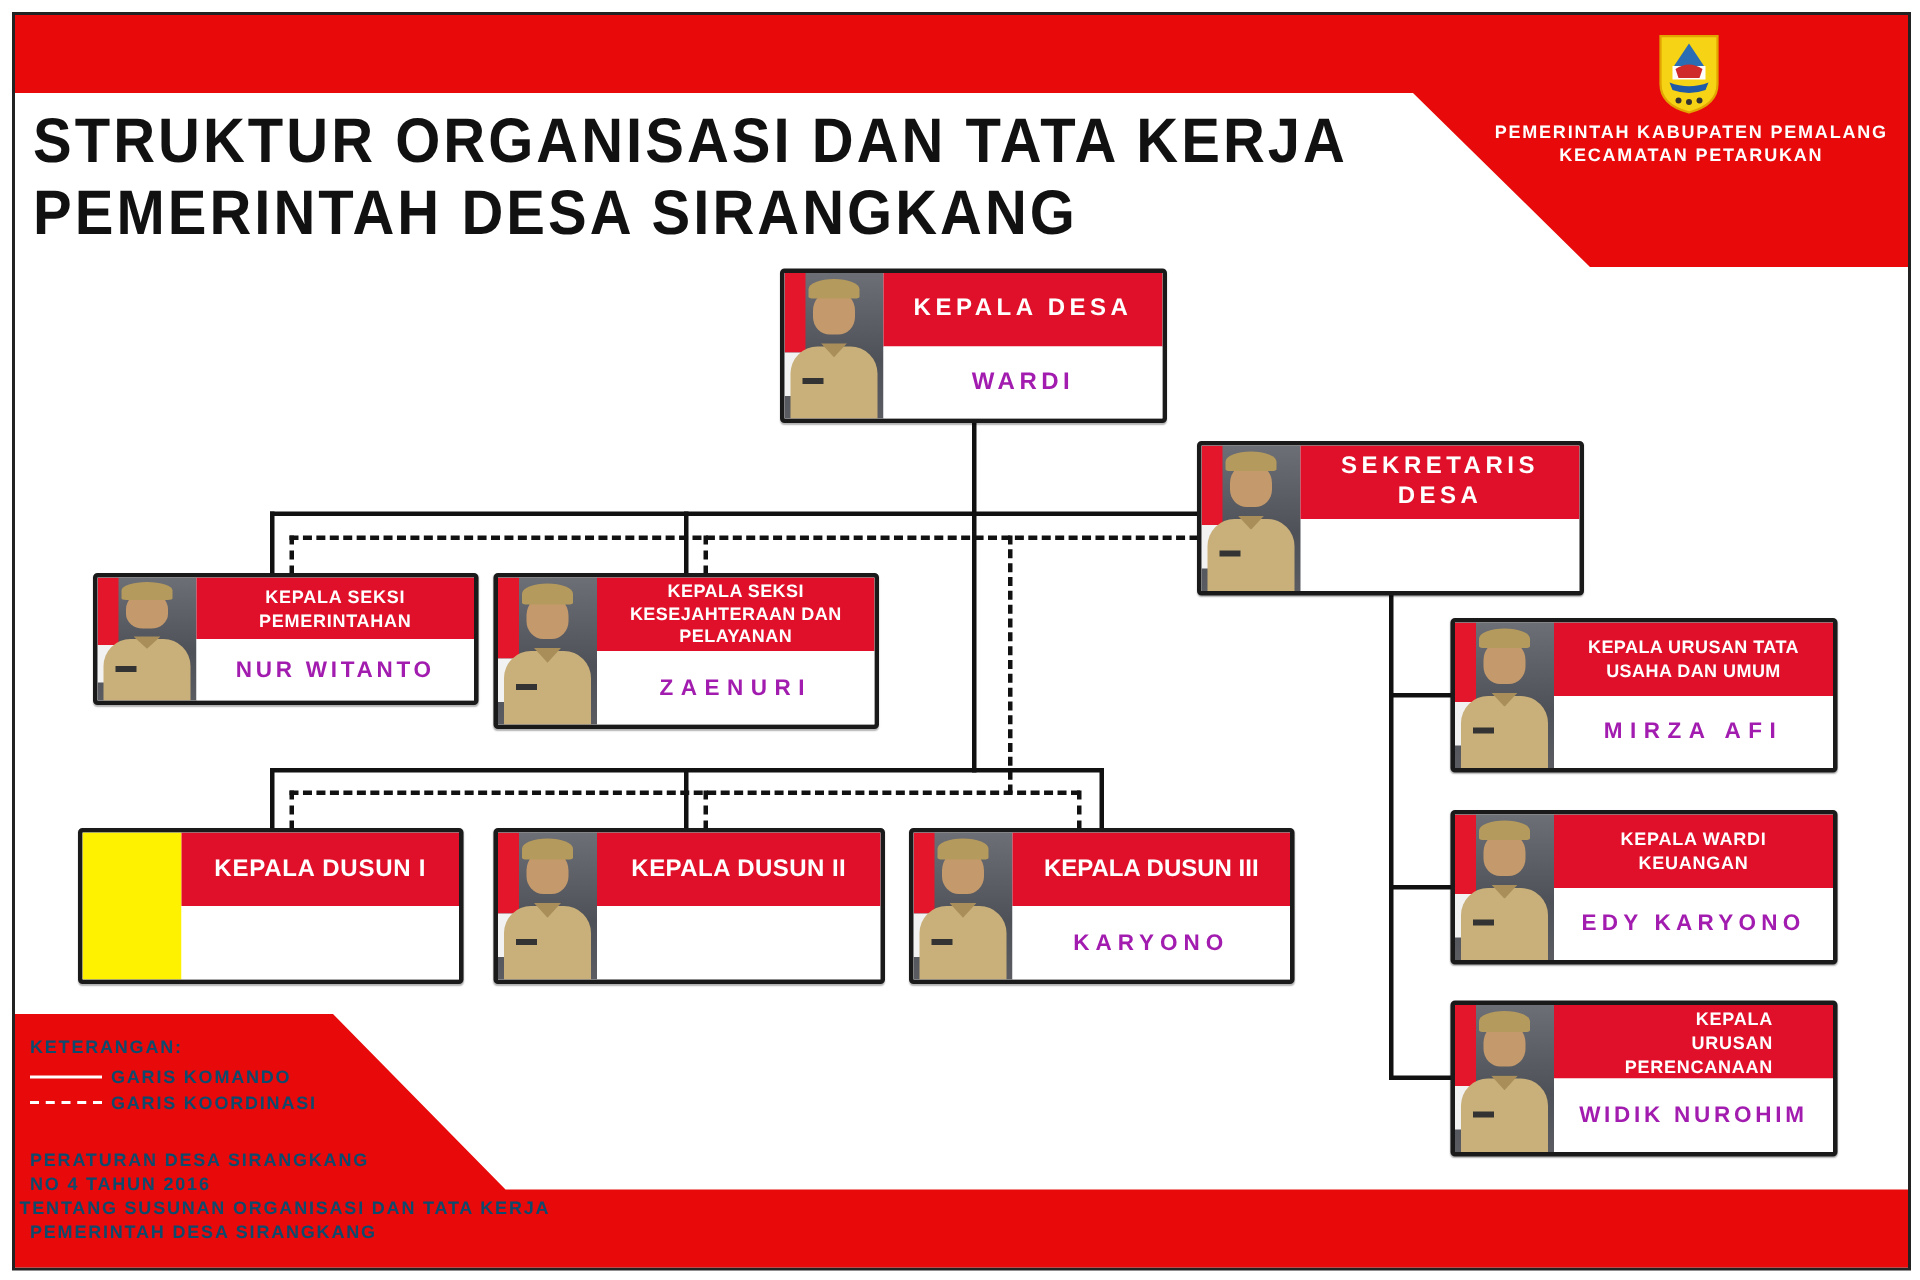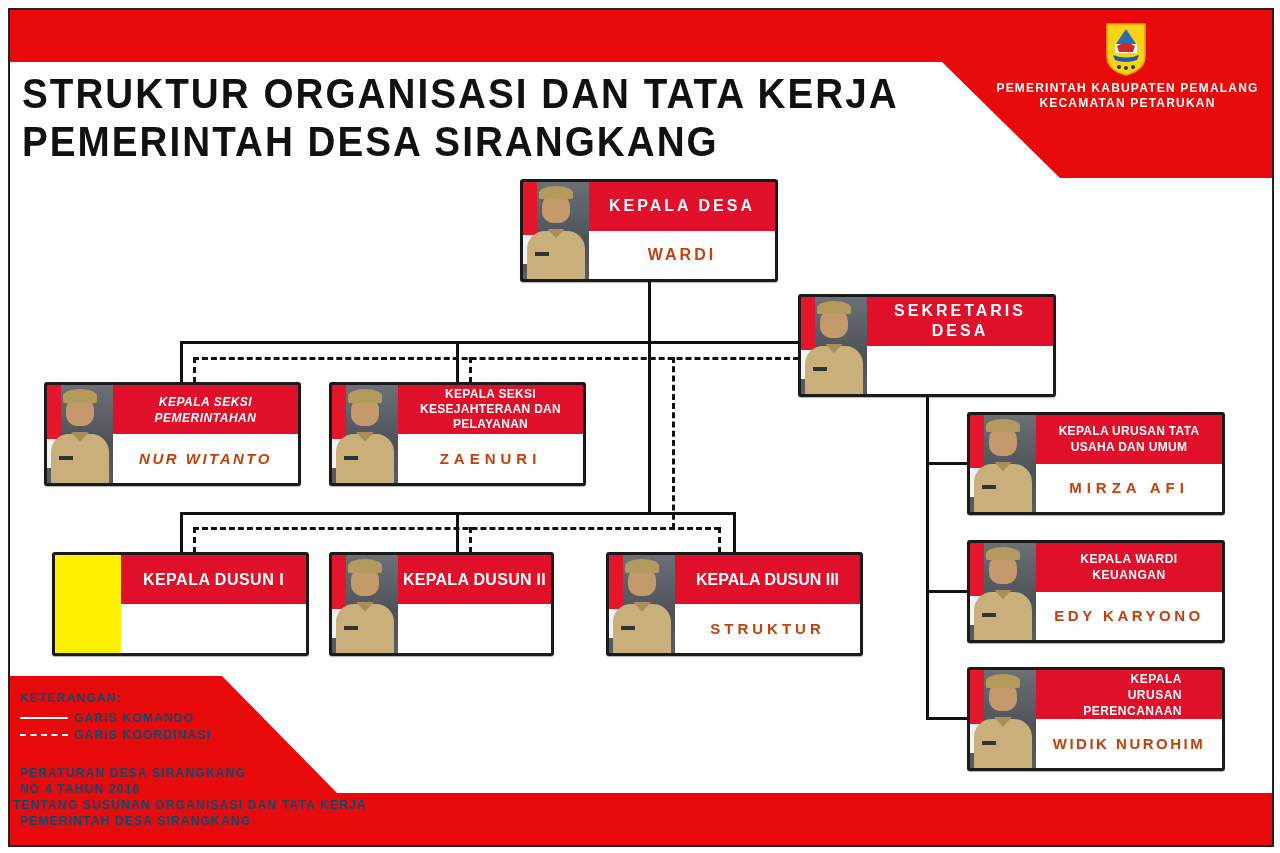--- a/index.html
+++ b/index.html
@@ -14,21 +14,21 @@
     .card .photo { position: absolute; left: 0; top: 0; bottom: 0; width: 66px; background: linear-gradient(180deg, #6c6f76 0%, #4e5158 60%, #5a5c62 100%); overflow: hidden; }
     .card .photo.yellow { background: #fff200; }
     .card .flag-r { position: absolute; left: 0; top: 0; width: 14px; height: 55%; background: #e4162b; }
     .card .flag-w { position: absolute; left: 0; top: 55%; width: 14px; height: 30%; background: #f2f2f2; }
     .card .head { position: absolute; left: 19px; top: 12%; width: 28px; height: 30%; background: #c49a6c; border-radius: 45% 45% 40% 40%; }
     .card .cap { position: absolute; left: 16px; top: 4%; width: 34px; height: 14%; background: #b59a5d; border-radius: 50% 50% 10% 10%; }
     .card .body { position: absolute; left: 4px; top: 50%; width: 58px; height: 55%; background: #c9b07a; border-radius: 18px 18px 0 0; }
     .card .collar { position: absolute; left: 24px; top: 48%; width: 18px; height: 10%; background: #a98e5a; clip-path: polygon(0 0, 100% 0, 50% 100%); }
     .card .badge { position: absolute; left: 12px; top: 72%; width: 14px; height: 4px; background: #333; }
     .card .role { position: absolute; left: 66px; right: 0; top: 0; height: 50%; background: #e0102a; color: #fff; font-weight: bold; display: flex; align-items: center; justify-content: center; text-align: center; }
-    .card .name { position: absolute; left: 66px; right: 0; bottom: 0; height: 50%; background: #fff; color: #c2410c; font-weight: bold; display: flex; align-items: center; justify-content: center; text-align: left; white-space: nowrap; }
+    .card .name { position: absolute; left: 66px; right: 0; bottom: 0; height: 50%; background: #fff; color: #a21caf; font-weight: bold; display: flex; align-items: center; justify-content: center; text-align: left; white-space: nowrap; }
     .line { position: absolute; background: #111; }
     .dash-h { position: absolute; height: 0; border-top: 3px dashed #111; }
     .dash-v { position: absolute; width: 0; border-left: 3px dashed #111; }
     .legend-text { position: absolute; color: #0c4a6e; font-weight: bold; font-size: 12px; letter-spacing: 1.2px; white-space: nowrap; }
     .legend-solid { position: absolute; height: 0; border-top: 2px solid #fff; }
     .legend-dash { position: absolute; height: 0; border-top: 2px dashed #fff; }
   </style>
 </head>
 <body>
 
@@ -107,21 +107,21 @@
       <div class="flag-w"></div>
       <div class="body"></div>
       <div class="collar"></div>
       <div class="head"></div>
       <div class="cap"></div>
       <div class="badge"></div>
     </div>
   <div class="role" style="font-size:16px;letter-spacing:3px;line-height:20px;padding:0 30px;">SEKRETARIS DESA</div>
 </div>
 
-<div class="card" style="left:44px;top:382px;width:257px;height:104px;font-style:italic;">
+<div class="card" style="left:62px;top:382px;width:257px;height:88px;">
   <div class="photo">
       <div class="flag-r"></div>
       <div class="flag-w"></div>
       <div class="body"></div>
       <div class="collar"></div>
       <div class="head"></div>
       <div class="cap"></div>
       <div class="badge"></div>
     </div>
   <div class="role" style="font-size:12px;letter-spacing:0.5px;line-height:16px;padding:0 22px;">KEPALA SEKSI PEMERINTAHAN</div>
@@ -141,21 +141,21 @@
   <div class="role" style="font-size:12px;letter-spacing:0.3px;line-height:15px;padding:0 4px;">KEPALA SEKSI KESEJAHTERAAN DAN PELAYANAN</div>
   <div class="name" style="font-size:15px;letter-spacing:5px;">ZAENURI</div>
 </div>
 
 <div class="card" style="left:52px;top:552px;width:257px;height:104px;">
   <div class="photo yellow"></div>
   <div class="role" style="font-size:16px;letter-spacing:0.5px;">KEPALA DUSUN I</div>
   <div class="name" style="font-size:15px;letter-spacing:3px;"></div>
 </div>
 
-<div class="card" style="left:329px;top:552px;width:225px;height:104px;">
+<div class="card" style="left:329px;top:552px;width:261px;height:104px;">
   <div class="photo">
       <div class="flag-r"></div>
       <div class="flag-w"></div>
       <div class="body"></div>
       <div class="collar"></div>
       <div class="head"></div>
       <div class="cap"></div>
       <div class="badge"></div>
     </div>
   <div class="role" style="font-size:16px;letter-spacing:0.3px;">KEPALA DUSUN II</div>
@@ -165,21 +165,21 @@
   <div class="photo">
       <div class="flag-r"></div>
       <div class="flag-w"></div>
       <div class="body"></div>
       <div class="collar"></div>
       <div class="head"></div>
       <div class="cap"></div>
       <div class="badge"></div>
     </div>
   <div class="role" style="font-size:16px;letter-spacing:0;">KEPALA DUSUN III</div>
-  <div class="name" style="font-size:15px;letter-spacing:4px;">STRUKTUR</div>
+  <div class="name" style="font-size:15px;letter-spacing:4px;">KARYONO</div>
 </div>
 
 <div class="card" style="left:967px;top:412px;width:258px;height:103px;">
   <div class="photo">
       <div class="flag-r"></div>
       <div class="flag-w"></div>
       <div class="body"></div>
       <div class="collar"></div>
       <div class="head"></div>
       <div class="cap"></div>

